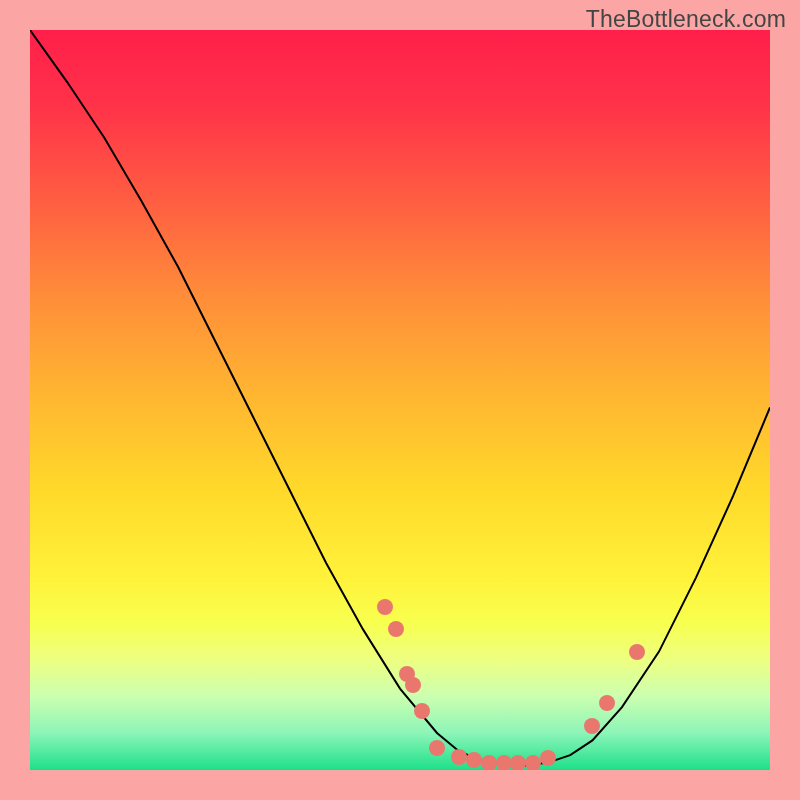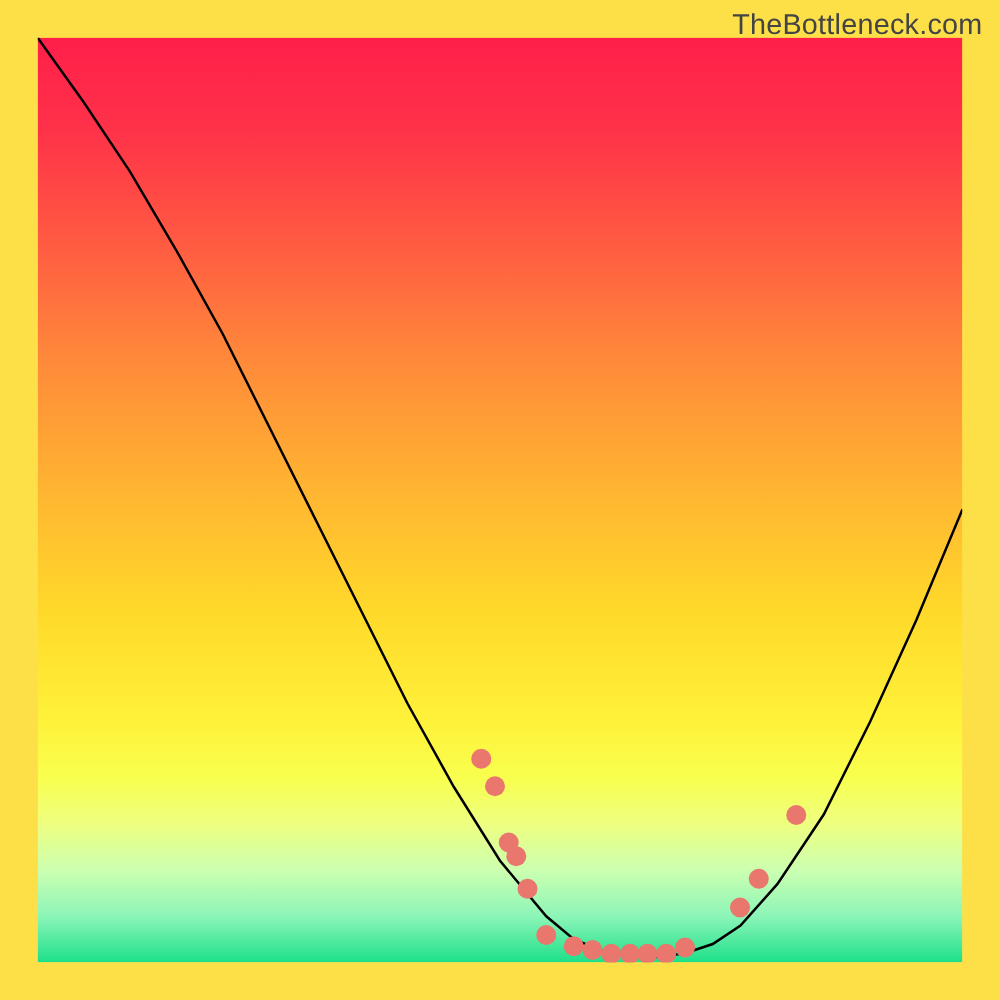--- a/index.html
+++ b/index.html
@@ -10,21 +10,21 @@
     background: #000;
     overflow: hidden;
     font-family: Arial, Helvetica, sans-serif;
   }
   .frame {
     position: absolute;
     left: 0;
     top: 0;
     width: 800px;
     height: 800px;
-    background: #fde047;
+    background: #fca5a5;
     text-align: right;
   }
   .plot {
     position: absolute;
     left: 30px;
     top: 30px;
     width: 740px;
     height: 740px;
     overflow: hidden;
   }

